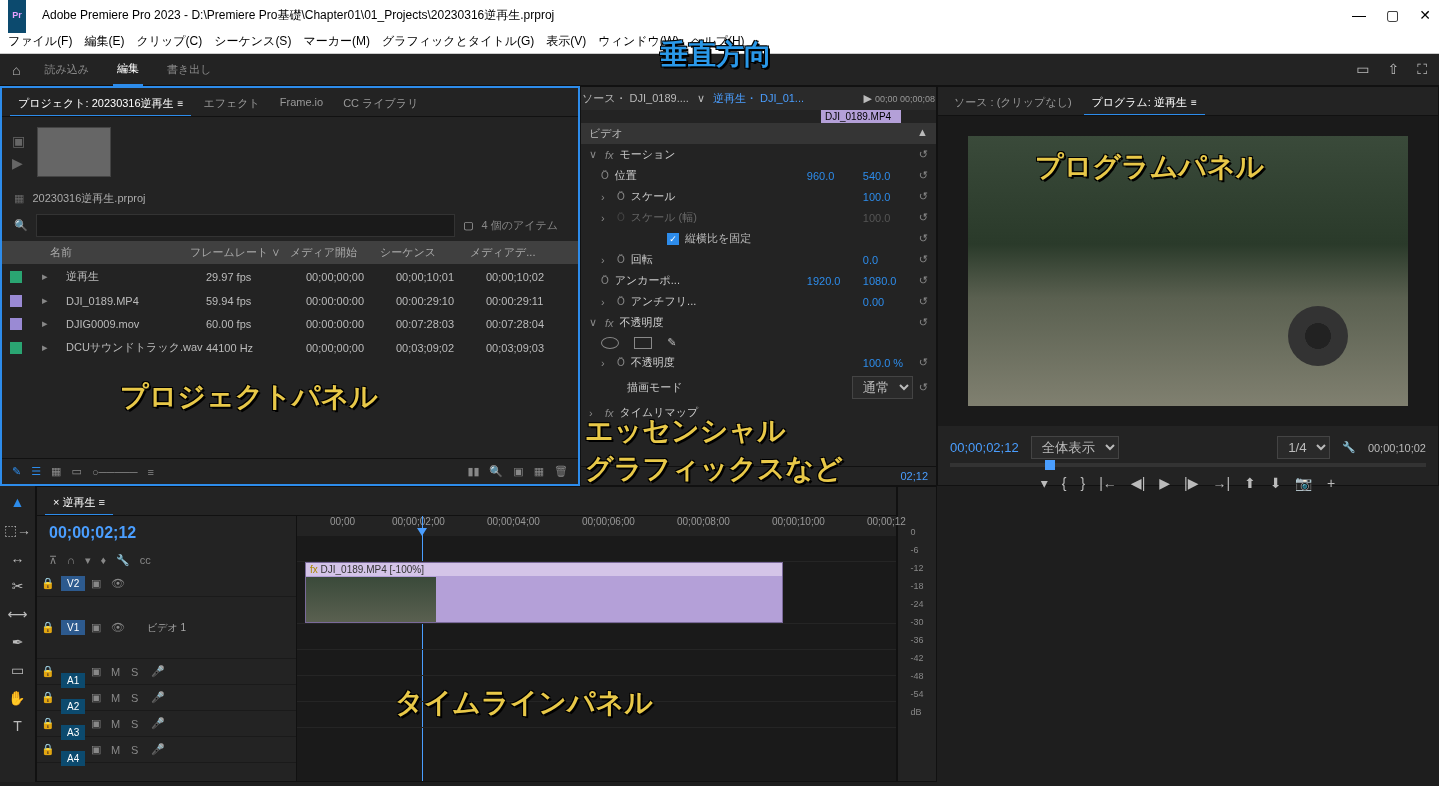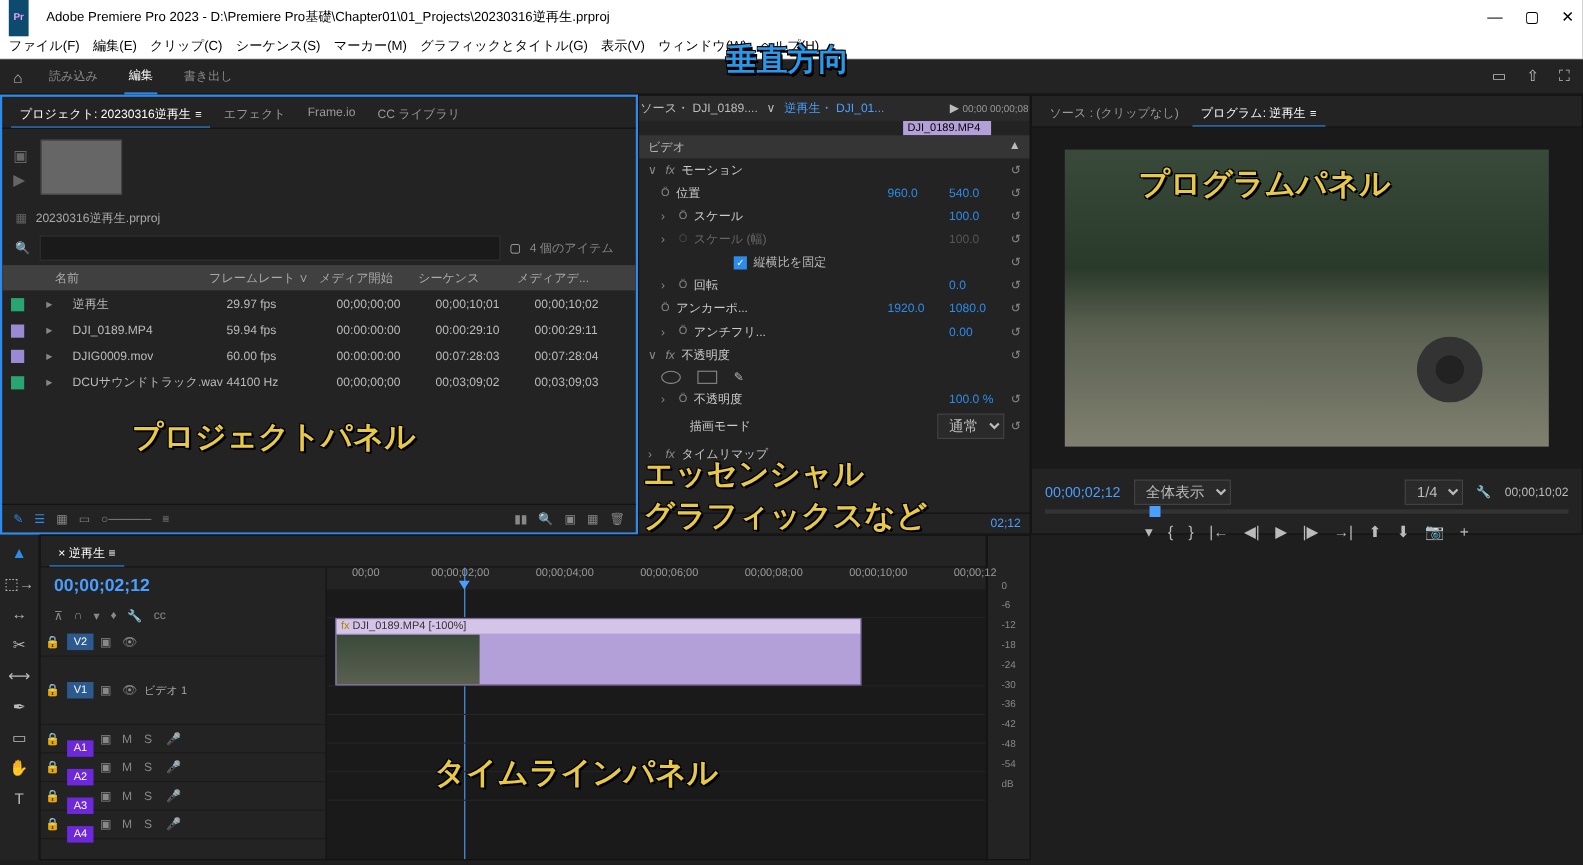--- a/index.html
+++ b/index.html
@@ -89,23 +89,23 @@
 .timeline-panel { flex: 1; display: flex; flex-direction: column; }
 .tl-content { flex: 1; display: flex; }
 .tl-left { width: 260px; background: #232323; border-right: 1px solid #111; }
 .tl-tc-row { padding: 8px 12px; }
 .tl-tc { color: #4a9eff; font-size: 16px; font-weight: bold; }
 .tl-icons { display: flex; gap: 10px; padding: 4px 12px; color: #888; }
 .track { display: flex; align-items: center; height: 26px; padding: 0 4px; gap: 6px; border-bottom: 1px solid #1a1a1a; }
 .track.tall { height: 62px; }
 .track .lock { color: #888; width: 14px; }
 .track .tlabel { background: #2d5a8e; color: #fff; padding: 2px 6px; font-size: 10px; width: 24px; text-align: center; }
-.track .tlabel.audio { background: #6d28d9; margin-top: 17px; }
+.track .tlabel.audio { background: #0c4a6e; margin-top: 17px; }
 .track .ticon { color: #888; font-size: 11px; width: 14px; }
-.track .tname { flex: 1; color: #aaa; font-size: 10px; }
+.track .tname { flex: 1; color: #aaa; font-size: 10px; margin-left: 16px; }
 .tl-right { flex: 1; background: #1a1a1a; position: relative; }
 .tl-ruler { height: 20px; background: #232323; position: relative; }
 .tl-ruler .tick { position: absolute; top: 0; font-size: 10px; color: #999; }
 .tl-playhead { position: absolute; top: 0; bottom: 0; width: 1px; background: #4a9eff; left: 125px; }
 .tl-playhead::before { content: ""; position: absolute; top: 12px; left: -5px; border: 5px solid transparent; border-top: 8px solid #4a9eff; }
 .tl-tracks { position: relative; }
 .tl-track-row { height: 26px; border-bottom: 1px solid #252525; position: relative; }
 .tl-track-row.tall { height: 62px; }
 .clip { position: absolute; top: 0; height: 100%; background: #b4a0d8; border: 1px solid #7a6a9a; }
 .clip .clip-label { background: #d4c4e8; color: #333; font-size: 10px; padding: 1px 4px; }
@@ -458,21 +458,21 @@
                 <span class="tlabel audio">A4</span>
                 <span class="ticon">▣</span>
                 <span class="ticon">M</span>
                 <span class="ticon">S</span>
                 <span class="ticon">🎤</span>
               </div>
             </div>
       </div>
       <div class="tl-right">
         <div class="tl-ruler" id="tl-ruler">
-              <span class="tick" style="left: 3px; padding-left: 20px;">00;00</span>
+              <span class="tick" style="left: 13px; padding-left: 20px;">00;00</span>
               <span class="tick" style="left: 95px;">00;00;02;00</span>
               <span class="tick" style="left: 190px;">00;00;04;00</span>
               <span class="tick" style="left: 285px;">00;00;06;00</span>
               <span class="tick" style="left: 380px;">00;00;08;00</span>
               <span class="tick" style="left: 475px;">00;00;10;00</span>
               <span class="tick" style="left: 570px;">00;00;12</span>
             </div>
         <div class="tl-playhead"></div>
         <div class="tl-tracks">
           <div class="tl-track-row"></div>

